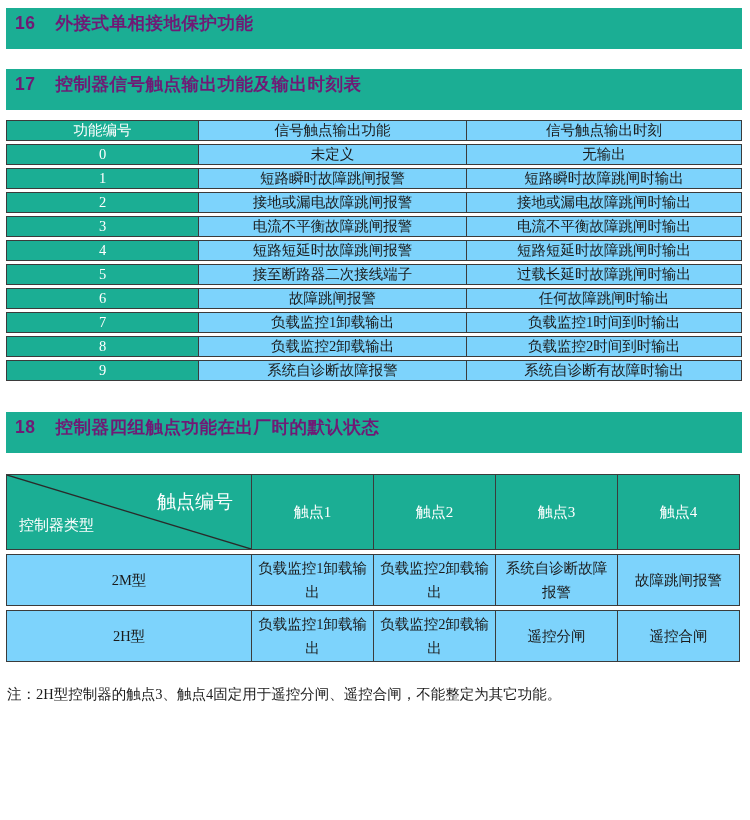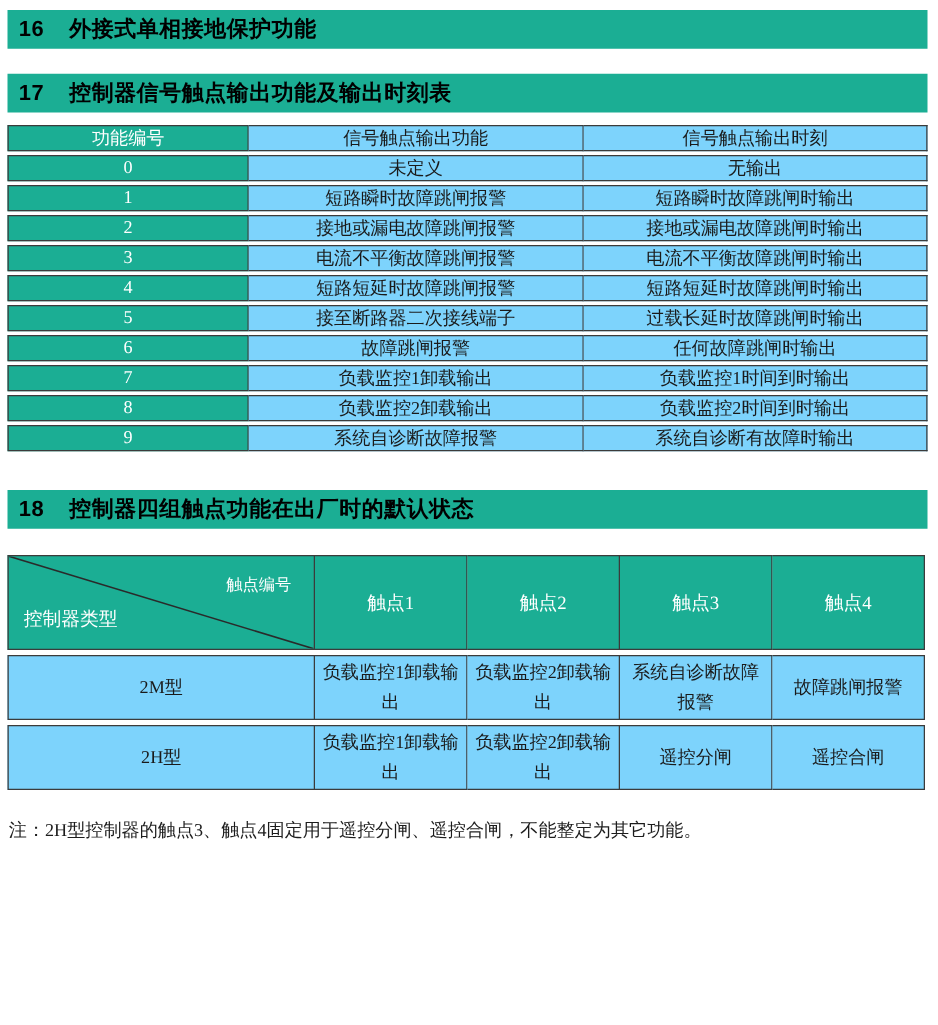--- a/index.html
+++ b/index.html
@@ -9,22 +9,22 @@
     height: 820px;
     font-family: "Liberation Sans", sans-serif;
     color: #1a1a1a;
     overflow: hidden;
   }
   .page { padding: 8px 8px 0 6px; }
 
   
   .section-bar {
     background: #1BAE94;
-    color: #000000;
-    height: 31px;
+    color: #701a75;
+    height: 41px;
     line-height: 31px;
     font-size: 17.5px;
     font-weight: bold;
     padding-left: 9px;
     letter-spacing: 0.5px;
   }
   .sec-num { display: inline-block; margin-right: 20px; }
 
   .body-text {
     margin: 13px 2px 14px 2px;
@@ -59,21 +59,21 @@
   .t1 { width: 736px; }
   .t1 td, .t1 th { height: 17px; font-size: 14.5px; }
 
   
   .t2 { width: 734px; margin-top: 17px; border-spacing: 0 4px; }
   .t2 .hrow td { height: 76px; font-size: 15px; }
   .t2 .drow td { height: 52px; font-size: 14.5px; line-height: 24px; padding: 0 6px; }
 
   .corner { position: relative; }
   .corner svg { position: absolute; left: 0; top: 0; width: 100%; height: 100%; display: block; }
-  .corner .c-top { position: absolute; top: 14px; right: 18px; font-size: 13px; }
+  .corner .c-top { position: absolute; top: 14px; right: 18px; font-size: 19px; }
   .corner .c-bottom { position: absolute; bottom: 14px; left: 12px; font-size: 15px; }
 
   .note {
     margin: 19px 0 0 1px;
     font-size: 14.5px;
     font-family: Liberation Serif, serif;
     color: #1c1c1c;
   }
 
   .gap-16 { margin-top: 0; }

